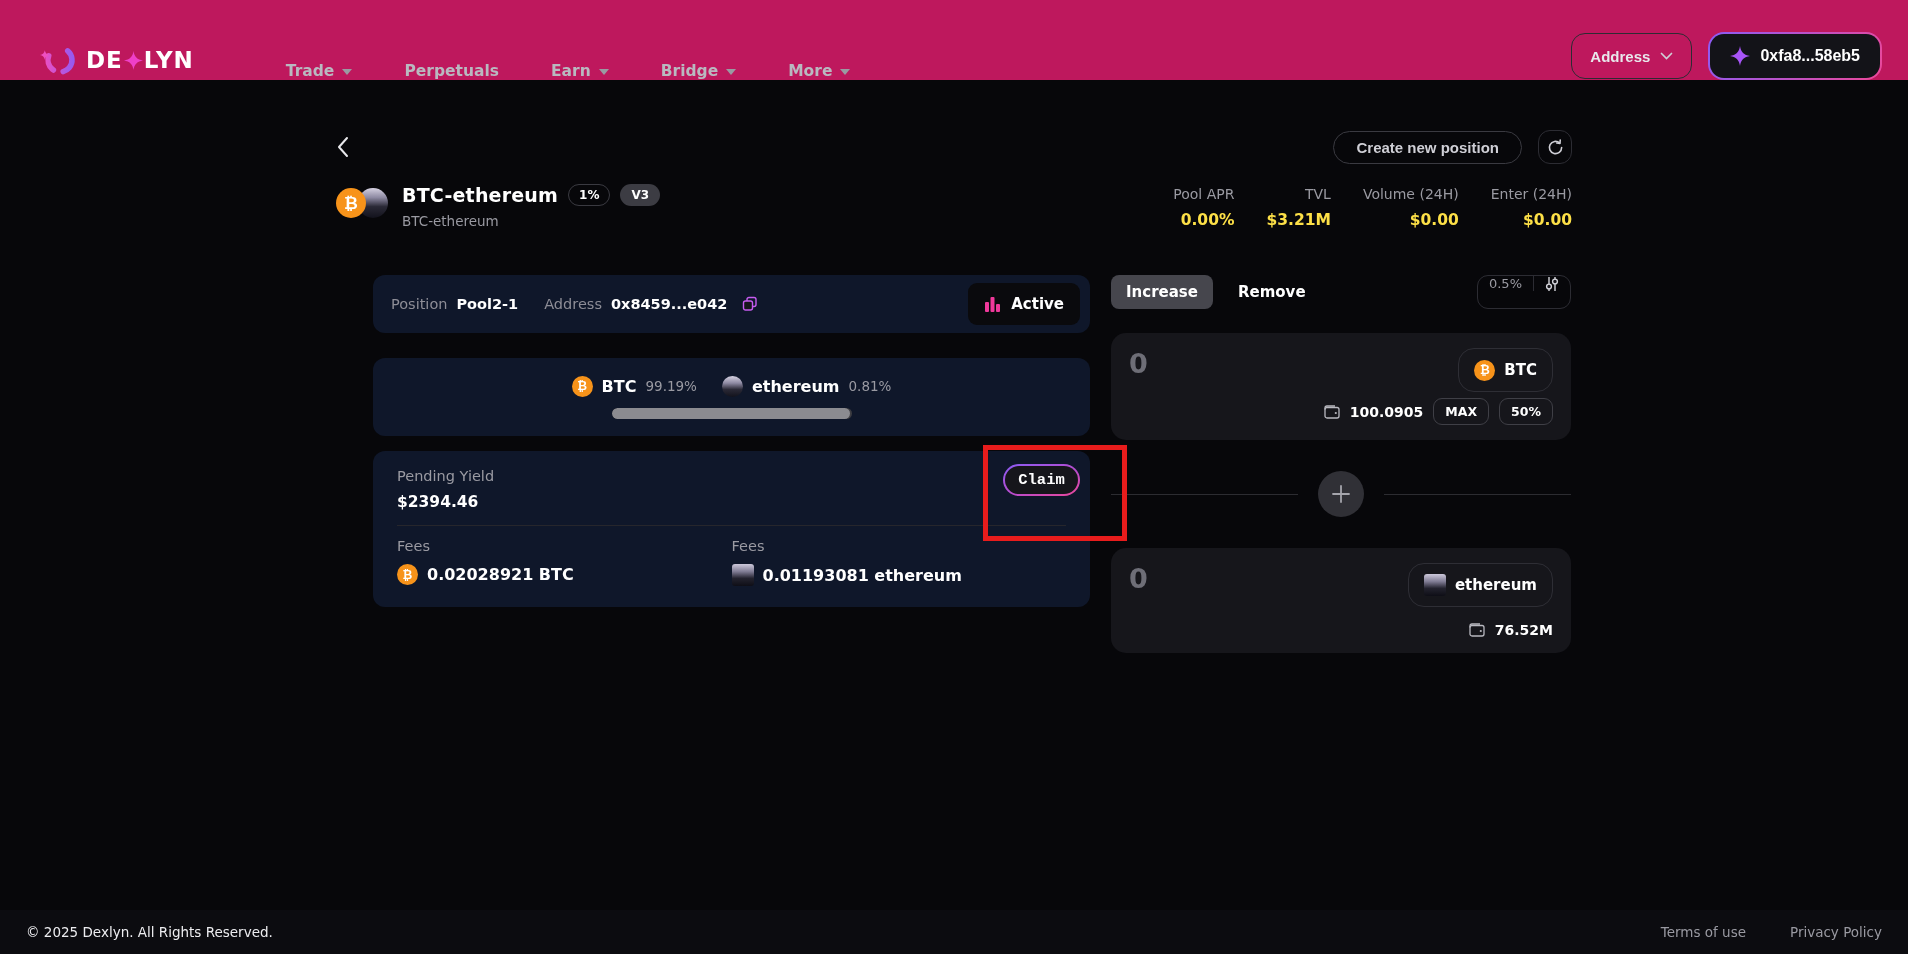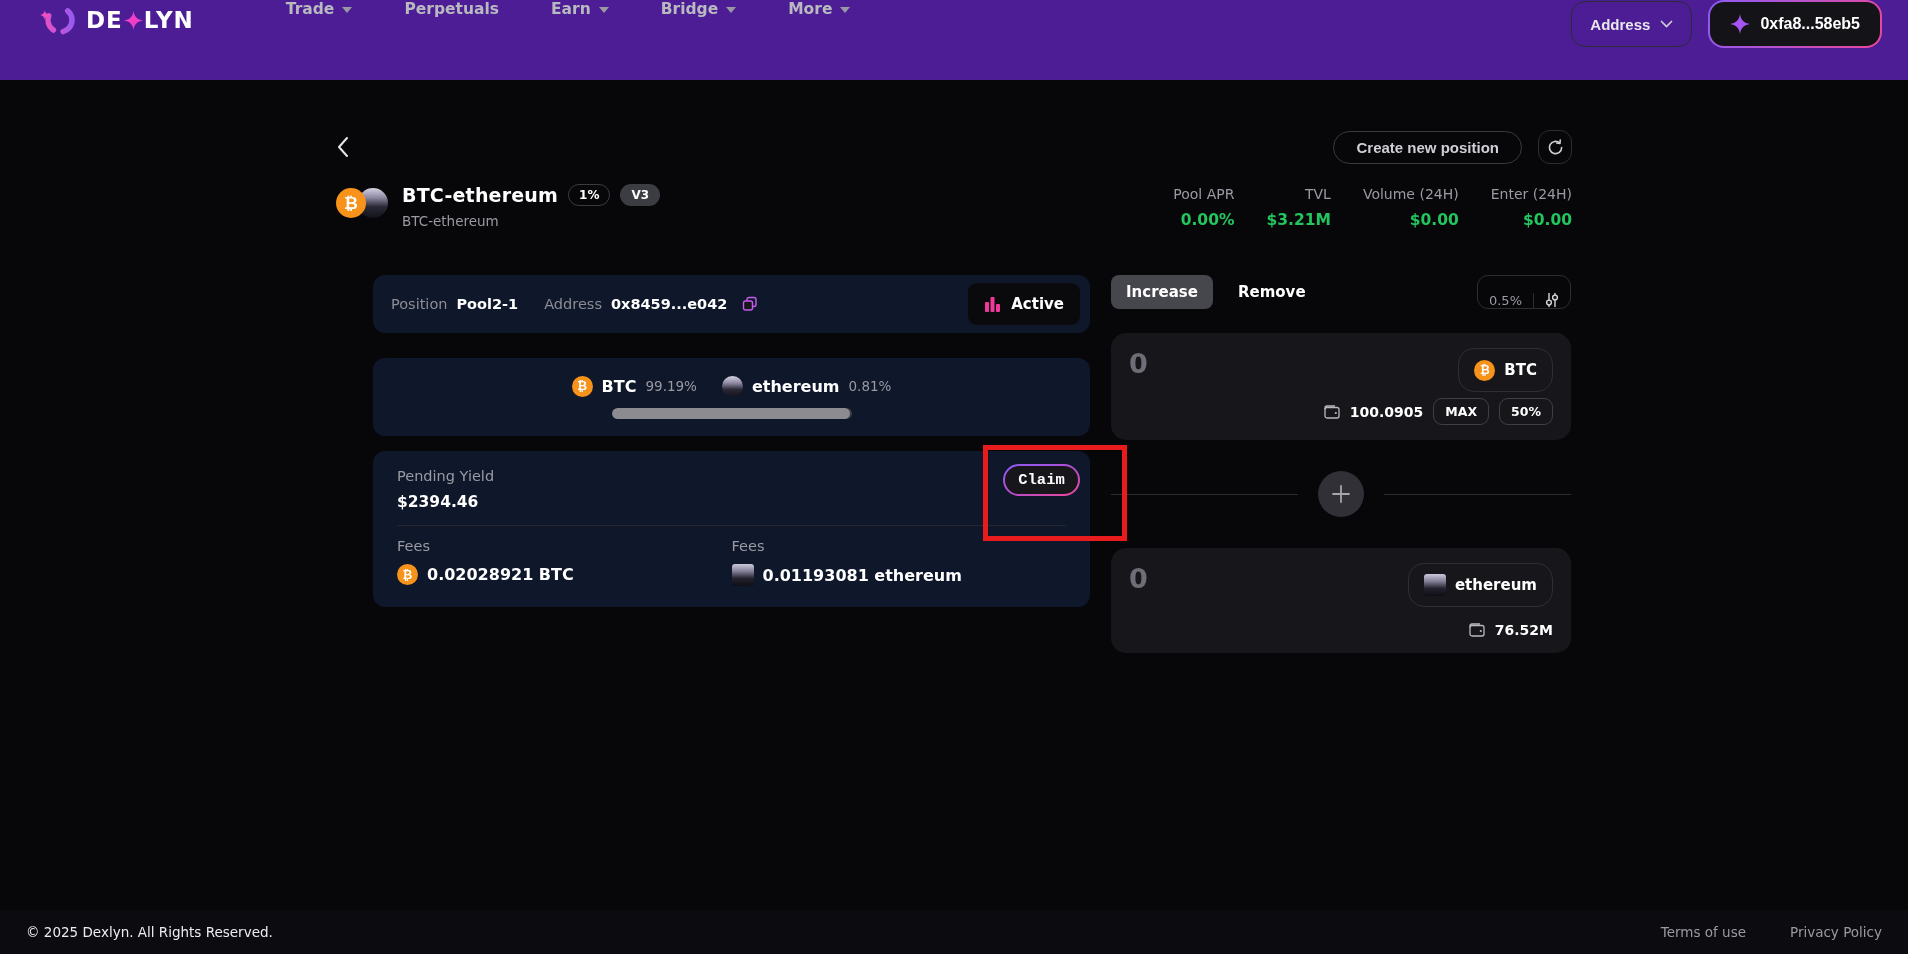--- a/index.html
+++ b/index.html
@@ -5,22 +5,22 @@
   * { margin:0; padding:0; box-sizing:border-box; }
   html,body { width:1908px; height:954px; overflow:hidden; }
   body {
     background:#07070a;
     font-family:"DejaVu Sans","Liberation Sans",sans-serif;
     color:#fff;
     display:flex; flex-direction:column;
   }
   
   .header {
-    height:80px; background:#4c1d95; flex:0 0 auto;
-    display:flex; align-items:flex-start; padding:0 26px 0 40px;
+    height:80px; background:#be185d; flex:0 0 auto;
+    display:flex; align-items:flex-end; padding:0 26px 0 40px;
   }
   .brand { display:flex; align-items:center; gap:10px; cursor:pointer; }
   .brand-text { font-size:23px; font-weight:800; letter-spacing:1px; display:flex; align-items:center; }
   .brand-x { width:19px; height:19px; margin:0 1px; }
   .nav { display:flex; align-items:center; gap:52px; margin-left:92px; }
   .nav-item { display:flex; align-items:center; gap:8px; color:#b9b9c0; font-size:15.5px; font-weight:600; cursor:pointer; }
   .nav-item .caret { color:#9a9aa2; margin-top:2px; }
   .header-right { margin-left:auto; display:flex; align-items:center; gap:16px; }
   .network-btn {
     height:46px; padding:0 18px; border:1px solid #2c2c33; border-radius:14px;
@@ -58,21 +58,21 @@
   .coin.eth-c { background:linear-gradient(180deg,#d6d2e2 0%,#8d89a2 32%,#2a2936 62%,#12121c 100%); margin-left:-8px; }
   .pool-title-wrap { display:flex; flex-direction:column; gap:7px; }
   .pool-title-row { display:flex; align-items:center; gap:10px; }
   .pool-title { font-size:19px; font-weight:800; letter-spacing:.2px; }
   .badge-outline { border:1px solid #3a3a41; border-radius:12px; padding:3px 10px; font-size:12px; font-weight:800; color:#fff; }
   .badge-fill { background:#3c3c43; border-radius:12px; padding:4px 11px; font-size:12px; font-weight:800; color:#fff; }
   .pool-subtitle { font-size:13.5px; color:#9a9aa2; }
   .stats { display:flex; gap:32px; padding-top:2px; }
   .stat { display:flex; flex-direction:column; align-items:flex-end; gap:9px; }
   .stat-label { font-size:14px; color:#9a9aa2; }
-  .stat-value { font-size:15.5px; font-weight:800; color:#22c55e; }
+  .stat-value { font-size:15.5px; font-weight:800; color:#fde047; }
   .columns { display:flex; gap:21px; align-items:flex-start; }
   .col-left { width:754px; flex:0 0 auto; }
   .col-right { width:460px; flex:0 0 auto; }
   
   .card { background:#0f172a; border-radius:12px;margin-left:37px; }
   .position-card { height:58px; margin-bottom:25px; display:flex; align-items:center; padding:0 10px 0 18px; }
   .kv { display:flex; align-items:center; gap:9px; font-size:14.5px; }
   .kv + .kv { margin-left:26px; }
   .k { color:#8d8d96; }
   .v { color:#fff; font-weight:700; }
@@ -107,21 +107,21 @@
     font-family:Liberation Mono, monospace;
   }
   .annotation-box {
     position:absolute; left:610px; top:-6px; width:144px; height:96px;
     border:5px solid #e81c1c; pointer-events:none; z-index:5;
   }
   
   .tabs-row { height:34px; display:flex; align-items:center; margin-bottom:24px; }
   .tab-active { background:#46464d; border-radius:8px; height:34px; padding:0 15px; display:flex; align-items:center; font-size:15px; font-weight:600; color:#fff; cursor:pointer; }
   .tab-plain { margin-left:25px; font-size:15px; font-weight:600; color:#fff; cursor:pointer; }
-  .slippage-pill { margin-left:auto; height:34px; border:1px solid #2c2c33; border-radius:11px; display:flex; align-items:flex-end; }
+  .slippage-pill { margin-left:auto; height:34px; border:1px solid #2c2c33; border-radius:11px; display:flex; align-items:flex-start; }
   .slippage-val { display:flex; align-items:center; padding:0 11px; font-size:13px; color:#9a9aa2; border-right:1px solid #2c2c33; }
   .slider-seg { display:flex; align-items:center; padding:0 10px; color:#d4d4da; cursor:pointer; }
   .input-card { background:#16161b; border-radius:15px; padding:15px 18px; display:flex; flex-direction:column; justify-content:space-between; }
   .input-card.first { height:107px; }
   .input-card.second { height:105px; }
   .input-top { display:flex; justify-content:space-between; align-items:flex-start; }
   .amount-input { background:transparent; border:none; outline:none; color:#6e6e77; font-size:27px; font-weight:600; width:200px; font-family:inherit; padding:0; }
   .token-chip { border:1px solid #2e2e35; border-radius:16px; height:44px; padding:0 15px; display:flex; align-items:center; gap:9px; background:transparent; cursor:pointer; color:#fff; font-size:15px; font-weight:700; font-family:inherit; }
   .balance-row { display:flex; align-items:center; justify-content:flex-end; gap:10px; }
   .wallet-ic { color:#b9b9c0; display:flex; }

